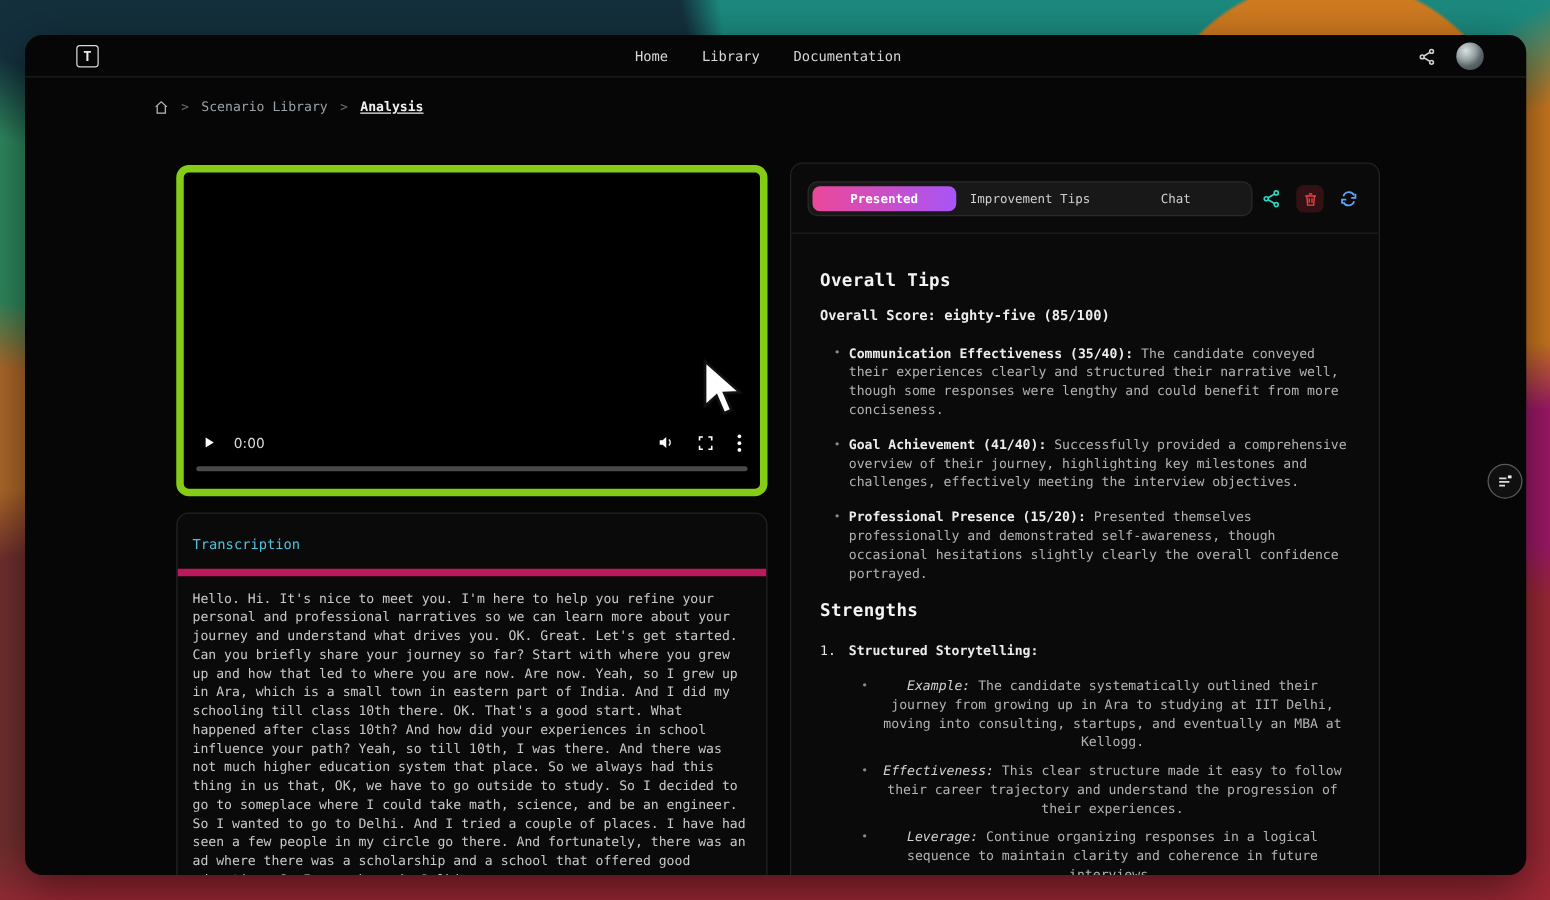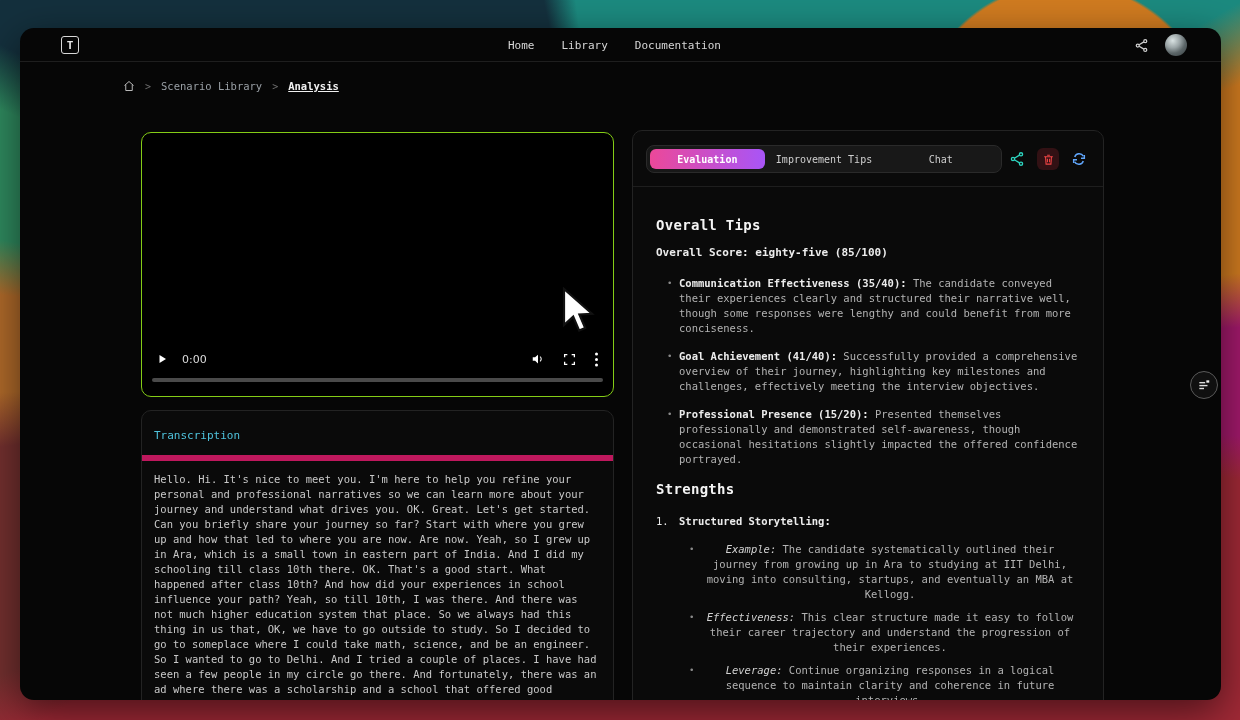--- a/index.html
+++ b/index.html
@@ -42,21 +42,21 @@
     background:radial-gradient(circle at 35% 30%, #d9e2e2 0%, #9aa4a6 35%, #5c6668 60%, #353d40 100%); }
 
   
   .breadcrumb { position:absolute; left:103px; top:52px; display:flex; align-items:center; gap:10px;
     font-size:10.5px; color:#9aa0a6; }
   .crumb-sep { color:#6f6f6f; font-size:10px; }
   .crumb-current { color:#f0f0f0; font-weight:bold;text-decoration:underline; }
 
   
   .video-card { position:absolute; left:121px; top:104px; width:473px; height:265px;
-    background:#000; border:1px solid #84cc16; border-radius:10px; }
+    background:#000; border:6px solid #84cc16; border-radius:10px; }
   .video-controls { position:absolute; left:0; bottom:14px; width:100%; }
   .controls-row { display:flex; align-items:center; height:22px; padding:0 14px; gap:14px; }
   .vc-time { color:#dcdcdc; font-size:11px; font-family:"DejaVu Sans", sans-serif; }
   .vc-right { margin-left:auto; display:flex; align-items:center; gap:18px; }
   .progress { margin:8px 10px 0 10px; height:4px; background:#4a4a4a; border-radius:2px; }
 
   .trans-card { position:absolute; left:121px; top:382px; width:473px; height:310px;
     background:#0a0a0a; border:1px solid #232323; border-radius:10px; overflow:hidden; }
   .trans-head { padding:13px 12px 12px 12px; border-bottom:6px solid #be185d; }
   .trans-title { font-size:11px; color:#4fc3dd; }
@@ -178,21 +178,21 @@
   <div class="trans-card">
     <div class="trans-head">
       <span class="trans-title">Transcription</span>
     </div>
     <div class="trans-body">Hello. Hi. It's nice to meet you. I'm here to help you refine your personal and professional narratives so we can learn more about your journey and understand what drives you. OK. Great. Let's get started. Can you briefly share your journey so far? Start with where you grew up and how that led to where you are now. Are now. Yeah, so I grew up in Ara, which is a small town in eastern part of India. And I did my schooling till class 10th there. OK. That's a good start. What happened after class 10th? And how did your experiences in school influence your path? Yeah, so till 10th, I was there. And there was not much higher education system that place. So we always had this thing in us that, OK, we have to go outside to study. So I decided to go to someplace where I could take math, science, and be an engineer. So I wanted to go to Delhi. And I tried a couple of places. I have had seen a few people in my circle go there. And fortunately, there was an ad where there was a scholarship and a school that offered good education. So I came here in Delhi.</div>
   </div>
 
   <div class="panel">
     <div class="panel-head">
       <div class="tabbar">
-        <div class="tab active">Evaluation</div>
+        <div class="tab active">Presented</div>
         <div class="tab">Improvement Tips</div>
         <div class="tab">Chat</div>
       </div>
       <div class="panel-icons">
         <span class="icon-btn">
           <svg width="16" height="16" viewBox="0 0 24 24" fill="none" stroke="#2dd4bf" stroke-width="2">
             <circle cx="18" cy="5" r="2.4"></circle>
               <circle cx="6" cy="12" r="2.4"></circle>
               <circle cx="18" cy="19" r="2.4"></circle>
             <line x1="8.2" y1="10.9" x2="15.8" y2="6.2"></line>
@@ -224,21 +224,21 @@
       <div class="score-line">Overall Score: eighty-five (85/100)</div>
 
       <div class="ul">
         <div class="li">
           <span class="b-label">Communication Effectiveness (35/40):</span><span> The candidate conveyed their experiences clearly and structured their narrative well, though some responses were lengthy and could benefit from more conciseness.</span>
         </div>
         <div class="li">
           <span class="b-label">Goal Achievement (41/40):</span><span> Successfully provided a comprehensive overview of their journey, highlighting key milestones and challenges, effectively meeting the interview objectives.</span>
         </div>
         <div class="li">
-          <span class="b-label">Professional Presence (15/20):</span><span> Presented themselves professionally and demonstrated self-awareness, though occasional hesitations slightly impacted the offered confidence portrayed.</span>
+          <span class="b-label">Professional Presence (15/20):</span><span> Presented themselves professionally and demonstrated self-awareness, though occasional hesitations slightly clearly the overall confidence portrayed.</span>
         </div>
       </div>
 
       <div class="h2 strengths-h">Strengths</div>
 
       <div class="ol-item">
         <span class="ol-num">1.</span>
         <span class="ol-title">Structured Storytelling:</span>
       </div>
 

